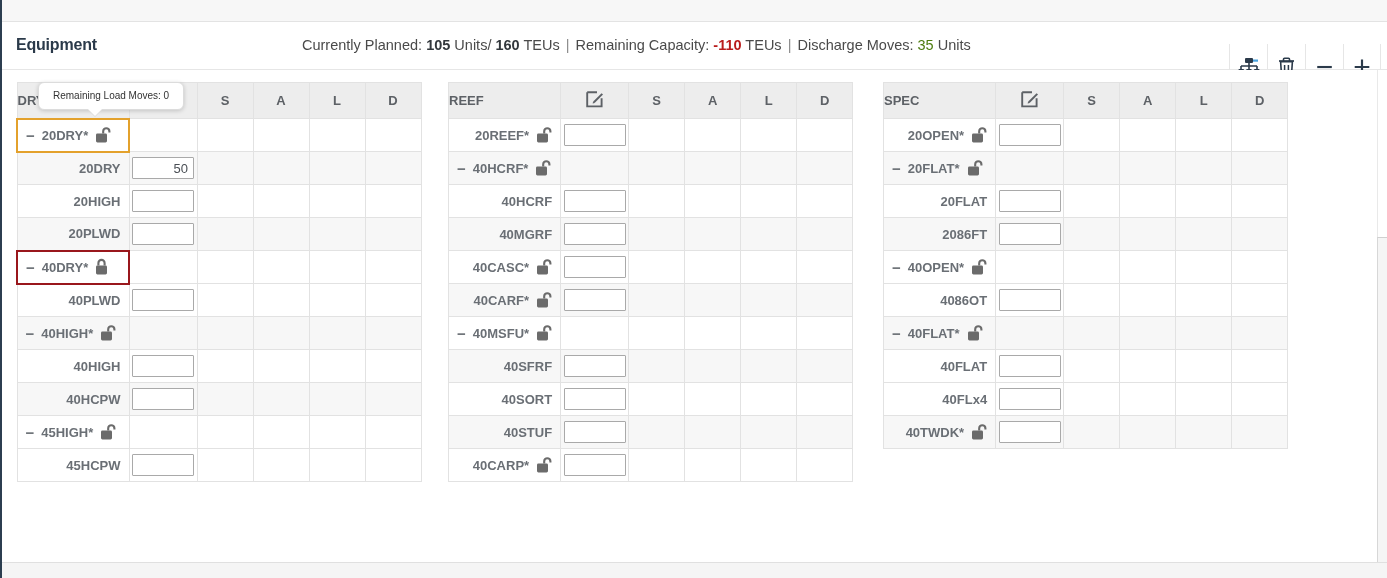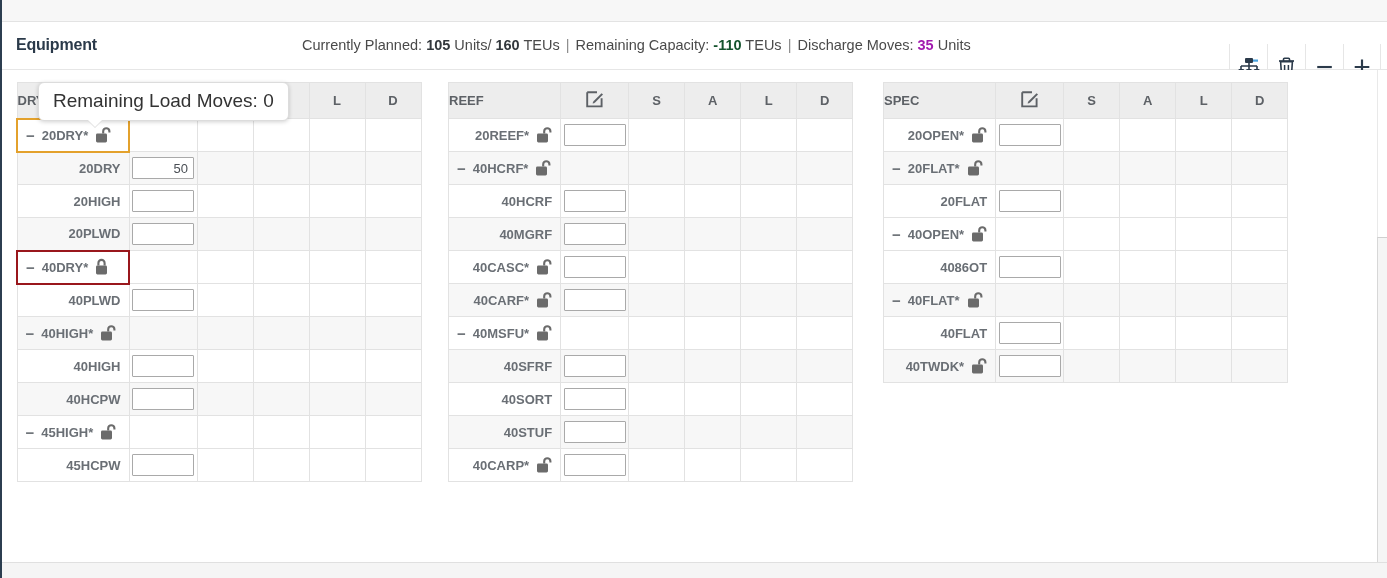--- a/index.html
+++ b/index.html
@@ -39,22 +39,22 @@
     font-size: 16px; font-weight: bold;
     color: #2b3a4a;
     letter-spacing: -0.2px;
   }
   .header-summary {
     position: absolute; left: 300px; top: 15px;
     font-size: 14.5px; color: #4a4a4a;
     white-space: nowrap;
   }
   .header-summary .num { font-weight: bold; color: #33383d; }
-  .header-summary .num-neg { font-weight: bold; color: #14532d; }
-  .header-summary .num-warn { font-weight: bold; color: #a21caf; }
+  .header-summary .num-neg { font-weight: bold; color: #b91c1c; }
+  .header-summary .num-warn { font-weight: normal; color: #4d7c0f; }
   .header-summary .sep { color: #8a8a8a; padding: 0 2px; }
 
   .header-tools {
     position: absolute; right: 8px; top: 22px;
     height: 46px; display: flex; align-items: center;
   }
   .tool-btn {
     width: 38px; height: 46px;
     display: flex; align-items: center; justify-content: center;
     border-left: 1px solid #e6e6e6;
@@ -166,21 +166,21 @@
 
   
   .tooltip {
     position: absolute;
     left: 36px; top: 82px;
     background: #ffffff;
     border: 1px solid #dcdcdc;
     border-radius: 6px;
     box-shadow: 0 1px 4px rgba(0,0,0,0.18);
     padding: 7px 14px 8px 14px;
-    font-size: 19px;
+    font-size: 10px;
     color: #333333;
     white-space: nowrap;
     z-index: 40;
   }
   .tooltip:after, .tooltip:before {
     content: ""; position: absolute; left: 56px; top: 100%;
     border: solid transparent; width: 0; height: 0;
   }
   .tooltip:after { border-top-color: #ffffff; border-width: 7px; margin-left: -7px; }
   .tooltip:before { border-top-color: #dcdcdc; border-width: 8px; margin-left: -8px; }
@@ -703,20 +703,32 @@
               <div class="lbl-wrap">
                 <span>20FLAT</span>
               </div>
             </td>
             <td class="cell-input"><input type="text" class="num-input" style=""></td>
             <td class="cell-val"></td>
             <td class="cell-val"></td>
             <td class="cell-val"></td>
             <td class="cell-val"></td>
           </tr>
+          <tr class="row-even">
+            <td class="cell-label">
+              <div class="lbl-wrap">
+                <span>2086FT</span>
+              </div>
+            </td>
+            <td class="cell-input"><input type="text" class="num-input" style=""></td>
+            <td class="cell-val"></td>
+            <td class="cell-val"></td>
+            <td class="cell-val"></td>
+            <td class="cell-val"></td>
+          </tr>
           <tr class="row-odd">
             <td class="cell-label group">
               <div class="lbl-wrap grouped">
                 <span class="minus-toggle">−</span>
                 <span>40OPEN*</span>
                 <span class="lock-icon">
                   <svg width="18" height="18" viewBox="0 0 18 18">
                     <path d="M10.2 7.5 V5.3 a3.1 3.1 0 0 1 6.2 0 V6.6" stroke="#6b6b6b" stroke-width="2.1" fill="none"></path>
                     <rect x="3" y="7.5" width="11" height="9" rx="1.4" fill="#6b6b6b"></rect>
                   </svg>
@@ -765,20 +777,32 @@
               <div class="lbl-wrap">
                 <span>40FLAT</span>
               </div>
             </td>
             <td class="cell-input"><input type="text" class="num-input" style=""></td>
             <td class="cell-val"></td>
             <td class="cell-val"></td>
             <td class="cell-val"></td>
             <td class="cell-val"></td>
           </tr>
+          <tr class="row-odd">
+            <td class="cell-label">
+              <div class="lbl-wrap">
+                <span>40FLx4</span>
+              </div>
+            </td>
+            <td class="cell-input"><input type="text" class="num-input" style=""></td>
+            <td class="cell-val"></td>
+            <td class="cell-val"></td>
+            <td class="cell-val"></td>
+            <td class="cell-val"></td>
+          </tr>
           <tr class="row-even">
             <td class="cell-label group">
               <div class="lbl-wrap">
                 <span>40TWDK*</span>
                 <span class="lock-icon">
                   <svg width="18" height="18" viewBox="0 0 18 18">
                     <path d="M10.2 7.5 V5.3 a3.1 3.1 0 0 1 6.2 0 V6.6" stroke="#6b6b6b" stroke-width="2.1" fill="none"></path>
                     <rect x="3" y="7.5" width="11" height="9" rx="1.4" fill="#6b6b6b"></rect>
                   </svg>
                 </span>

